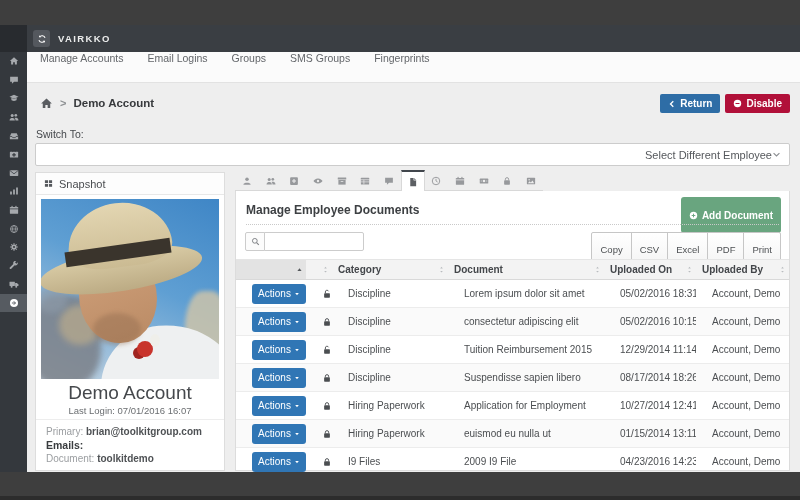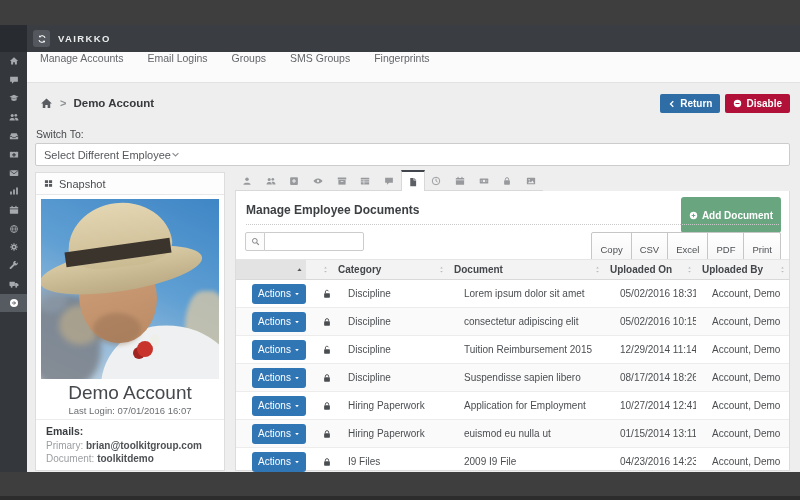--- a/index.html
+++ b/index.html
@@ -46,21 +46,21 @@
   .btn{display:inline-flex;align-items:center;gap:4px;height:19px;padding:0 8px;border:none;border-radius:2px;
        color:#fff;font-size:10px;font-weight:bold;font-family:inherit;cursor:pointer}
   .btn .ic{font-size:8px}
   #btn-return{background:var(--return-blue,#2e6da6)}
   #btn-disable{background:var(--disable-red,#b11039);--cut:var(--disable-red,#b11039)}
   #btn-disable .ic{font-size:9px}
 
   
   #switch-label{position:absolute;left:9px;top:45px;font-size:10.5px;color:#45484c}
   #switch-select{position:absolute;left:8px;top:60px;right:10px;height:21px;background:#fff;border:1px solid #ccc;
-                 border-radius:2px;display:flex;align-items:center;justify-content:flex-start;padding:0 8px;
+                 border-radius:2px;display:flex;align-items:center;justify-content:flex-end;padding:0 8px;
                  font-size:11px;color:#55585c;cursor:pointer}
   #switch-select .ic{font-size:9px;color:#8b8e91}
 
   
   #snapshot{position:absolute;left:8px;top:89px;width:190px;height:299px;background:#fff;border:1px solid #ddd;
             box-sizing:border-box;overflow:hidden}
   #snap-header{height:21px;border-bottom:1px solid #e8e8e8;display:flex;align-items:center;gap:6px;
                padding-left:8px;background:#fdfdfd;font-size:11px;color:#4a4d50}
   #snap-header .ic{font-size:9px;color:#56595d}
   .photo{position:absolute;left:5px;top:26px;width:178px;height:180px;overflow:hidden;
@@ -349,22 +349,22 @@
         <div class="ph-brim"></div>
         <div class="ph-dome"></div>
         <div class="ph-band"></div>
         <div class="ph-flower"></div>
           <div class="ph-flower2"></div>
       </div>
       <div id="snap-name">Demo Account</div>
       <div id="snap-login">Last Login: 07/01/2016 16:07</div>
       <div id="snap-div"></div>
       <div id="snap-emails">
+        <div><span>Primary:</span> <span class="em-val">brian@toolkitgroup.com</span></div>
         <div><b>Emails:</b></div>
-        <div><span>Primary:</span> <span class="em-val">brian@toolkitgroup.com</span></div>
         <div><span>Document:</span> <span class="em-val">toolkitdemo</span></div>
         <div style="margin-top:4px"><b>Phone:</b></div>
       </div>
     </div>
 
     <div id="maincard">
       <div id="tabstrip">
           <div class="tab">
             <span class="ic">
               <svg viewBox="0 0 16 16">

